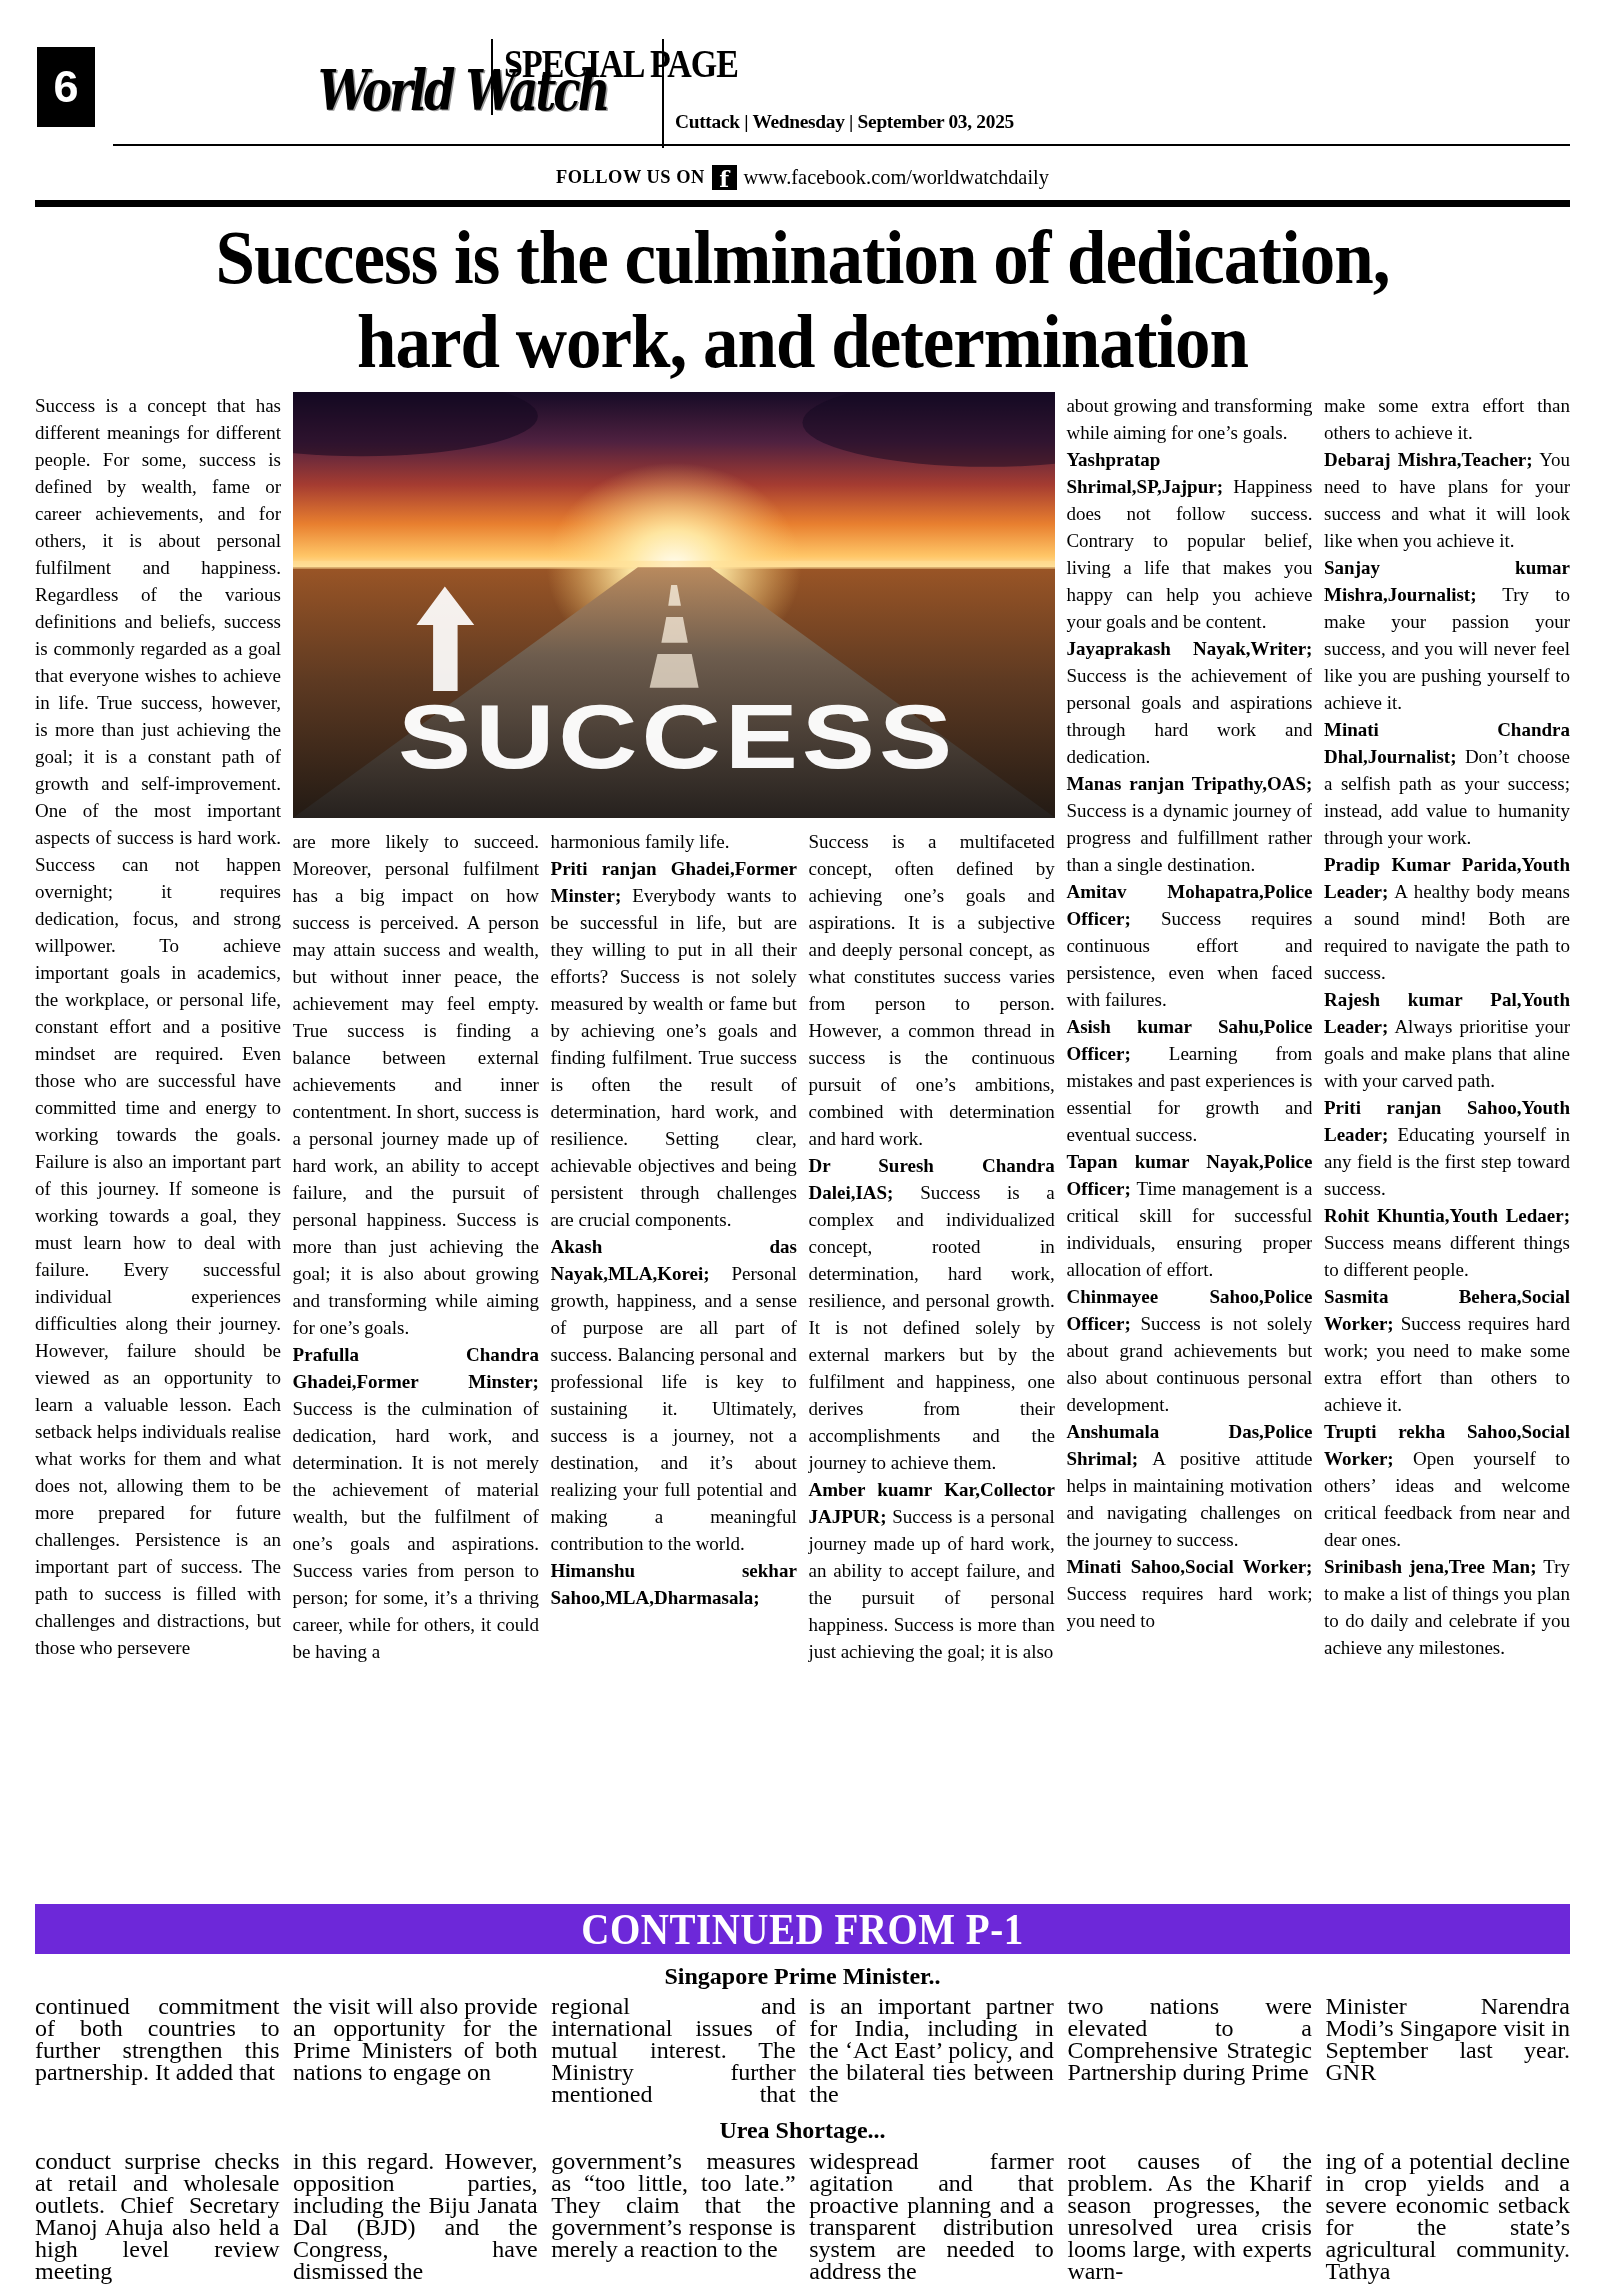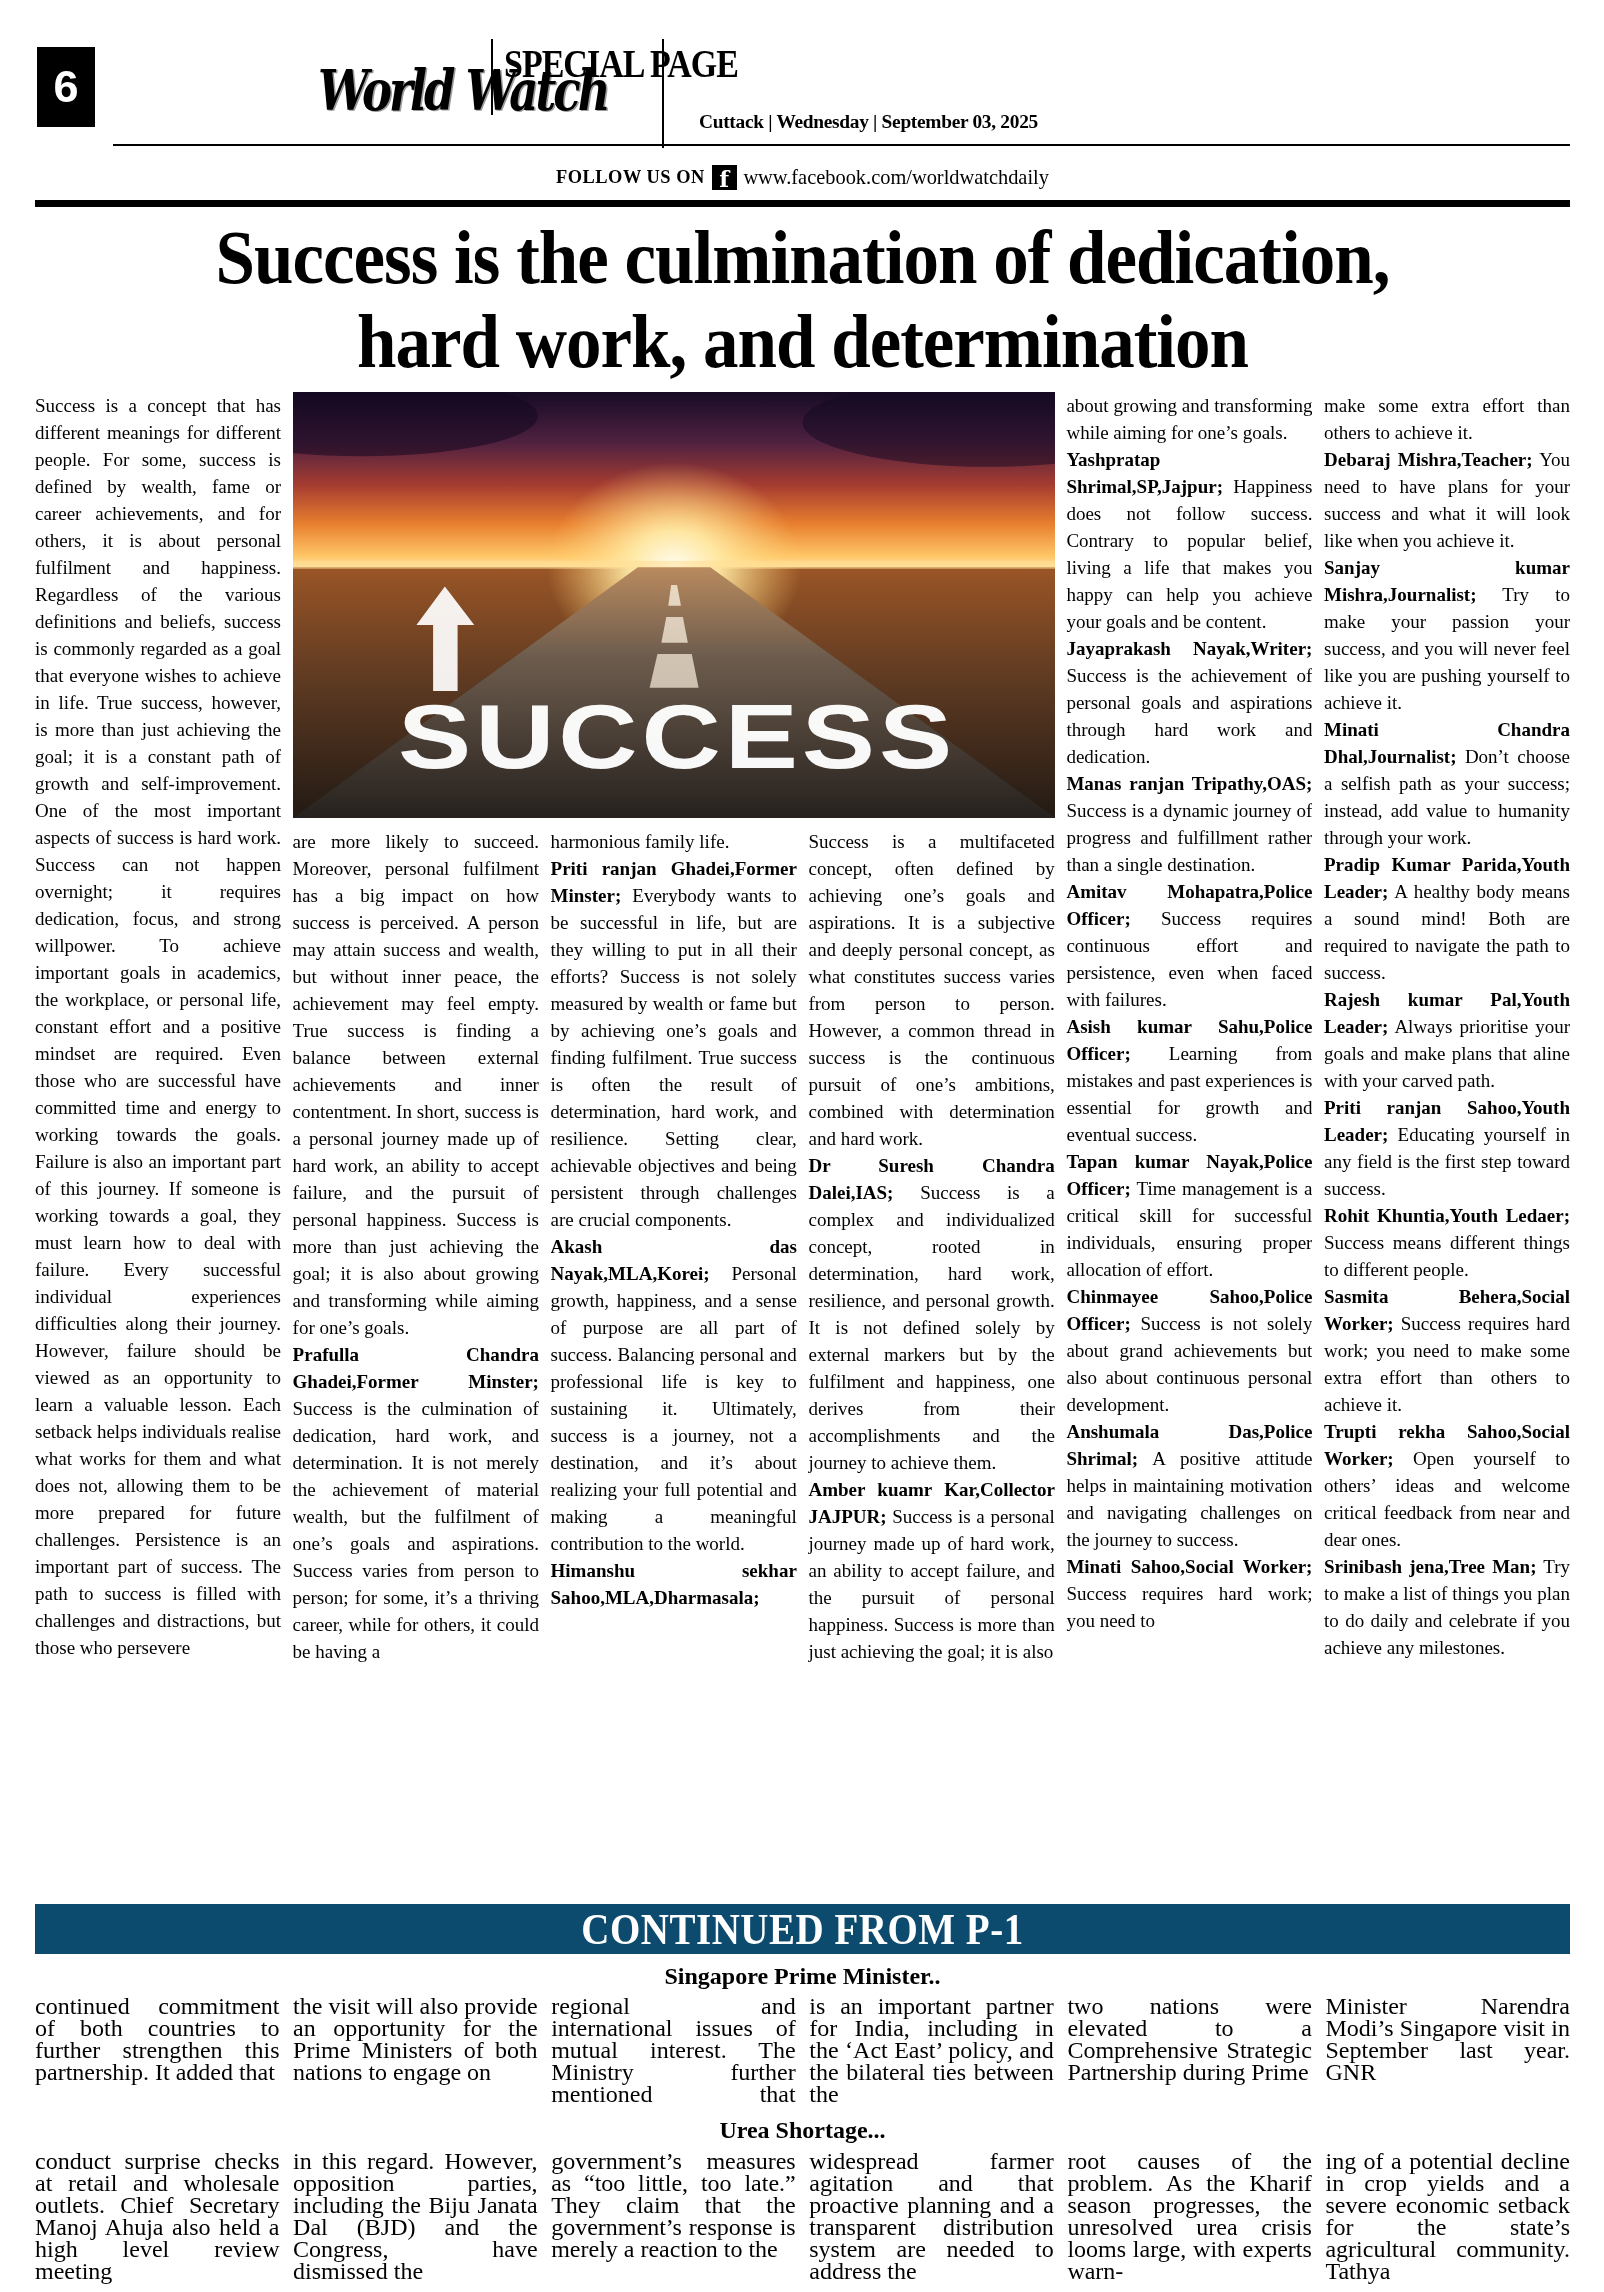--- a/index.html
+++ b/index.html
@@ -25,21 +25,21 @@
     white-space:nowrap;
   }
   .vline1 { position:absolute; left:456px; top:0; width:1.9px; height:76px; background:#000; }
   .vline2 { position:absolute; left:627px; top:0; width:1.9px; height:109px; background:#000; }
   .special-title {
     position:absolute; left:469px; top:1.9px;
     font-weight:bold; font-size:34px; letter-spacing:-1px;
     transform:scaleY(1.2); transform-origin:top left; white-space:nowrap;
   }
   .dateline {
-    position:absolute; left:664px; top:72px;
+    position:absolute; left:640px; top:72px;
     font-weight:bold; font-size:19.4px; white-space:nowrap; letter-spacing:-0.3px;
   }
   .mast-underline { position:absolute; left:78px; right:0; top:105px; height:2.4px; background:#000; }
   
   .follow-row {
     margin-top:7.8px; display:flex; align-items:center; justify-content:center; gap:6.8px;
     height:29px;
   }
   .follow-label { font-size:18.4px; letter-spacing:0.5px; font-weight:700; }
   .fb-icon {
@@ -60,21 +60,21 @@
   .acol { flex:0 0 246px; overflow:hidden; }
   .amid { flex:1 1 auto; display:flex; flex-direction:column; }
   .photo-wrap { height:426px; margin-bottom:9.7px; background:#000; }
   .photo-wrap svg { display:block; width:100%; height:100%; }
   .mid-cols { display:flex; gap:11.6px; flex:1; overflow:hidden; }
   .mcol { flex:1 1 0; overflow:hidden; }
   .body-text p { margin:0; text-align:justify; font-size:19px; line-height:27px; }
   .body-text p b { font-weight:bold; }
   
   .cont-banner {
-    margin-top:15.5px; height:50px; background:#0c4a6e; color:#fff;
+    margin-top:15.5px; height:50px; background:#6d28d9; color:#fff;
     display:flex; align-items:center; justify-content:center;
   }
   .cont-banner span {
     font-weight:bold; font-size:39px; letter-spacing:0.5px;
     transform:scaleY(1.15); white-space:nowrap;
   }
   .story-title {
     text-align:center; font-weight:bold; font-size:24px; margin-top:8.7px; margin-bottom:5.8px;
   }
   .cont-cols { display:flex; gap:13.6px; overflow:hidden; }

